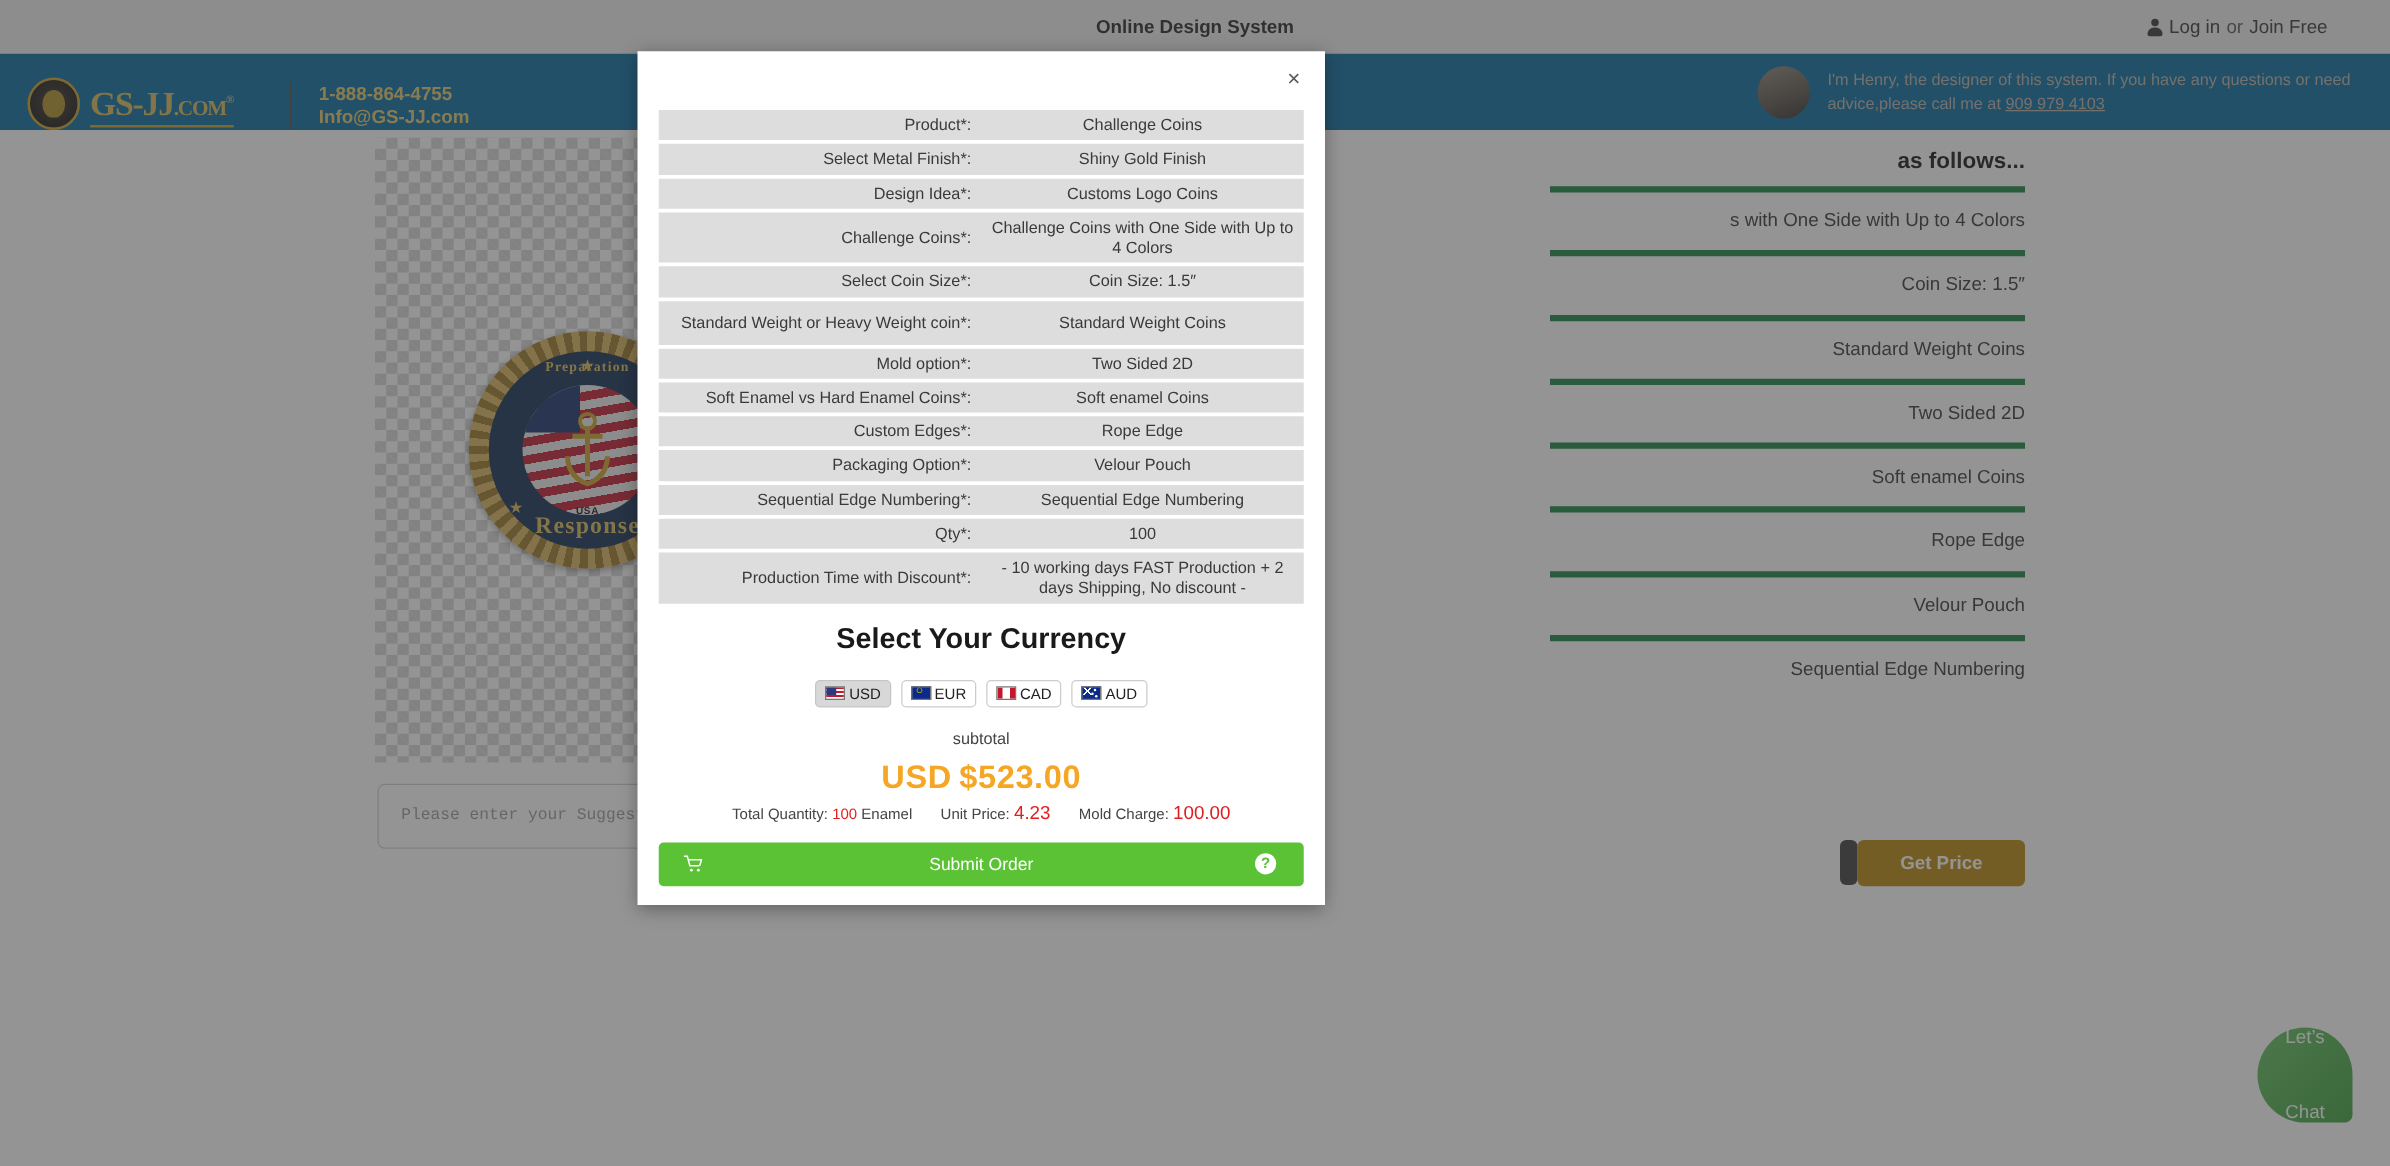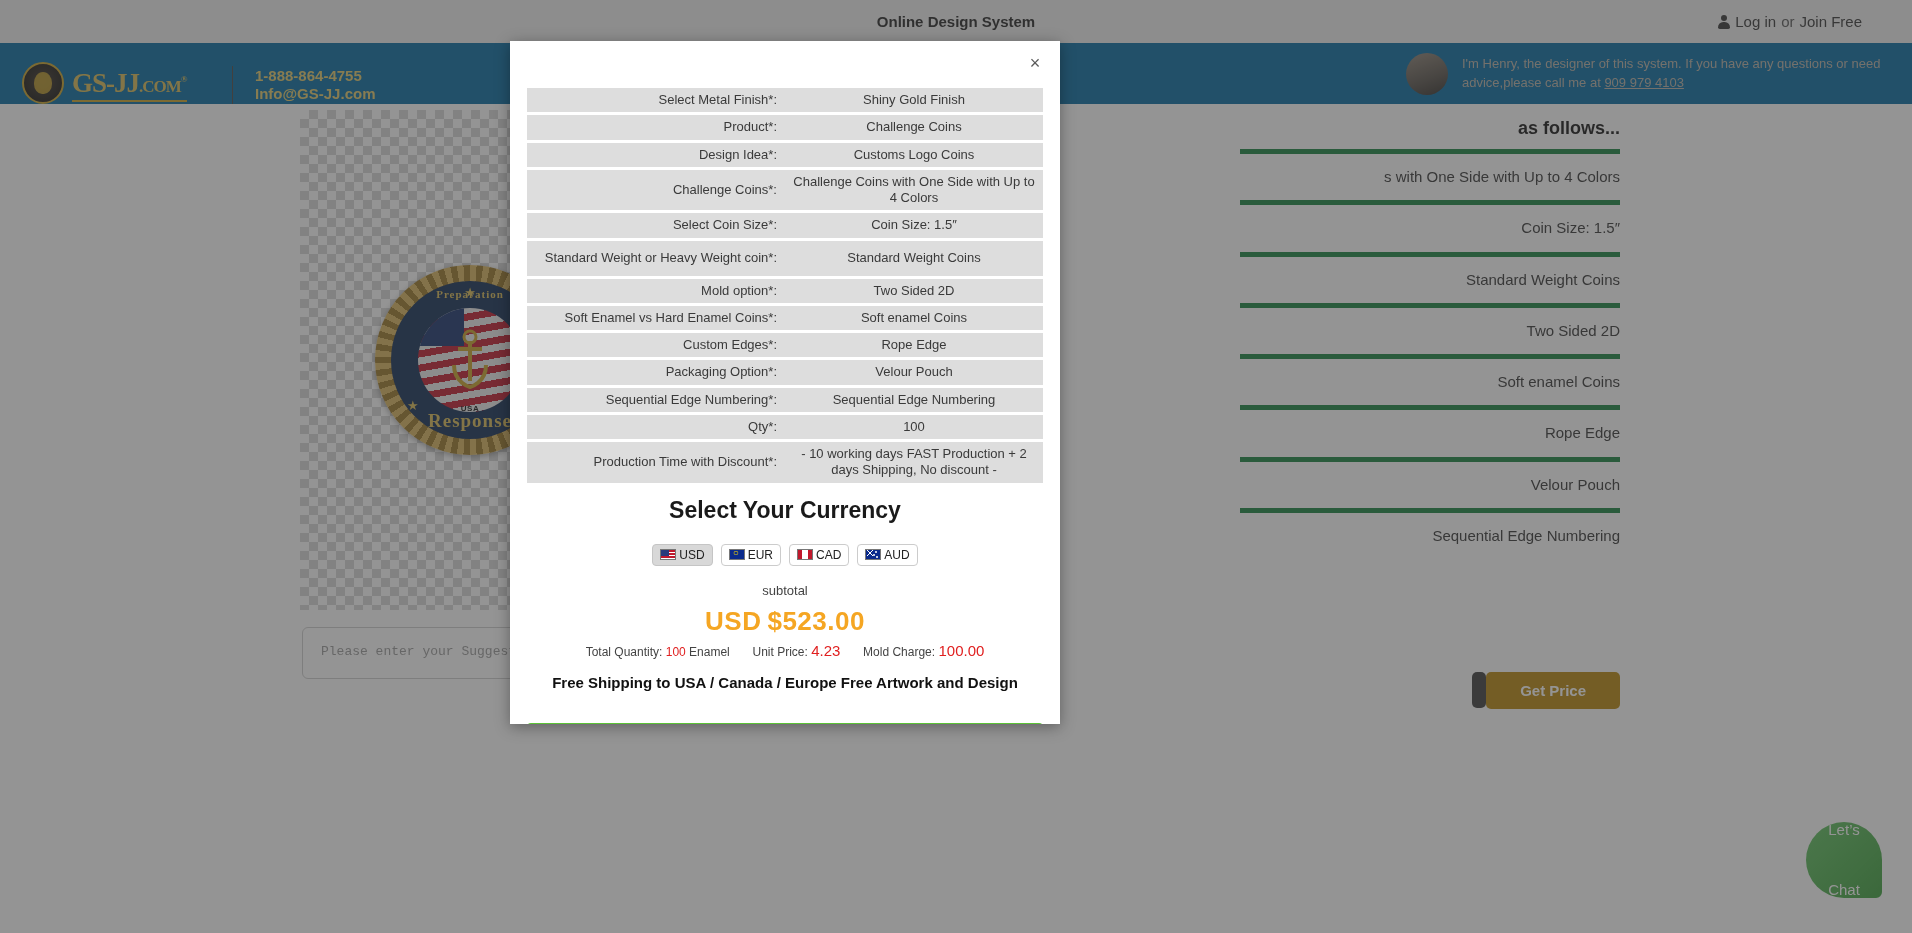--- a/index.html
+++ b/index.html
@@ -421,26 +421,26 @@
 
 <div class="overlay"></div>
 
 <div class="modal">
   <button class="modal-close">×</button>
 
   <div class="modal-body">
 
     <div>
       <div class="spec-row">
+        <div class="spec-label">Product*:</div>
+        <div class="spec-value">Challenge Coins</div>
+      </div>
+      <div class="spec-row">
         <div class="spec-label">Select Metal Finish*:</div>
         <div class="spec-value">Shiny Gold Finish</div>
-      </div>
-      <div class="spec-row">
-        <div class="spec-label">Product*:</div>
-        <div class="spec-value">Challenge Coins</div>
       </div>
       <div class="spec-row">
         <div class="spec-label">Design Idea*:</div>
         <div class="spec-value">Customs Logo Coins</div>
       </div>
       <div class="spec-row">
         <div class="spec-label">Challenge Coins*:</div>
         <div class="spec-value">Challenge Coins with One Side with Up to 4 Colors</div>
       </div>
       <div class="spec-row">
@@ -513,21 +513,20 @@
       <span class="num">100</span>
       <span>Enamel</span>
       <span class="gap"></span>
       <span>Unit Price:</span>
       <span class="num big">4.23</span>
       <span class="gap"></span>
       <span>Mold Charge:</span>
       <span class="num big">100.00</span>
     </div>
 
-    <div class="shipping-note">Free Shipping to USA / Canada / Europe Free Artwork and Design</div>
 
     <button class="action-btn green">
       <svg class="cart-icon" viewBox="0 0 16 15">
         <path d="M0 1 h3 l2.2 8.2 h8 M4.2 4 h11 l-1.6 5.2" fill="none" stroke="#fff" stroke-width="1.3"></path>
         <circle cx="6.5" cy="13" r="1.2" fill="#fff"></circle>
         <circle cx="12.5" cy="13" r="1.2" fill="#fff"></circle>
       </svg>
       <span class="btn-label">Submit Order</span>
       <span class="help-icon">?</span>
     </button>

